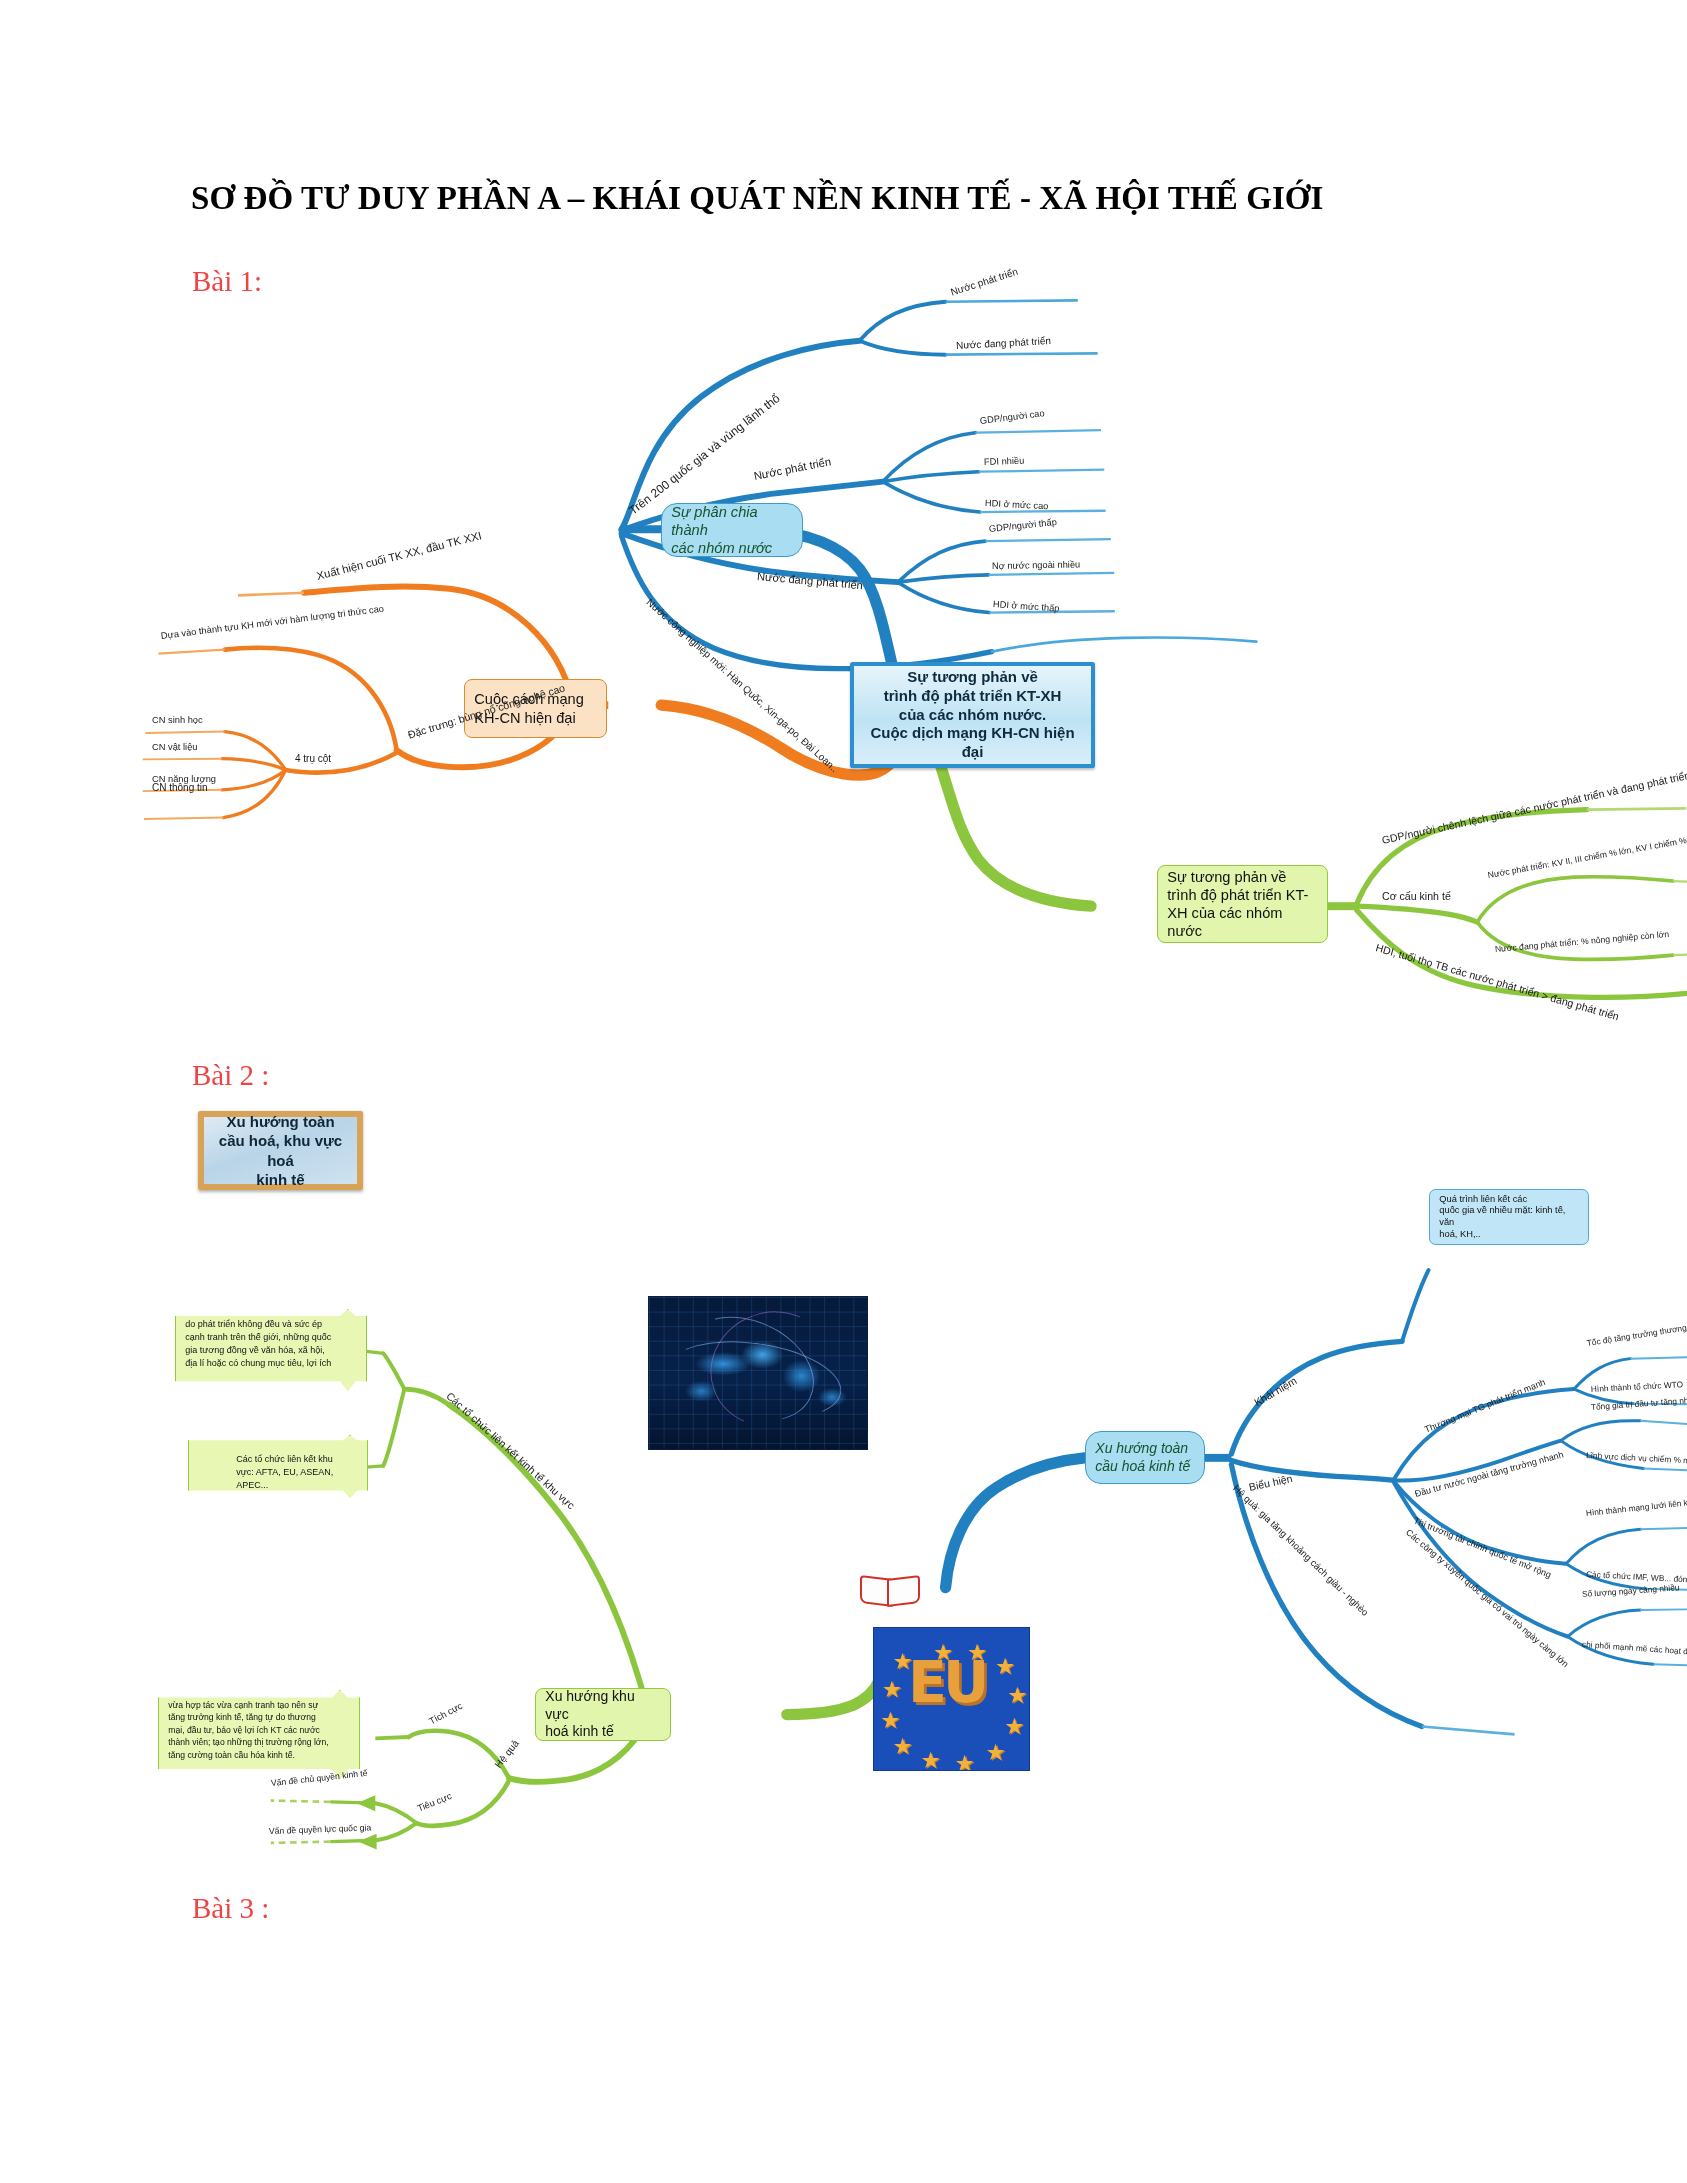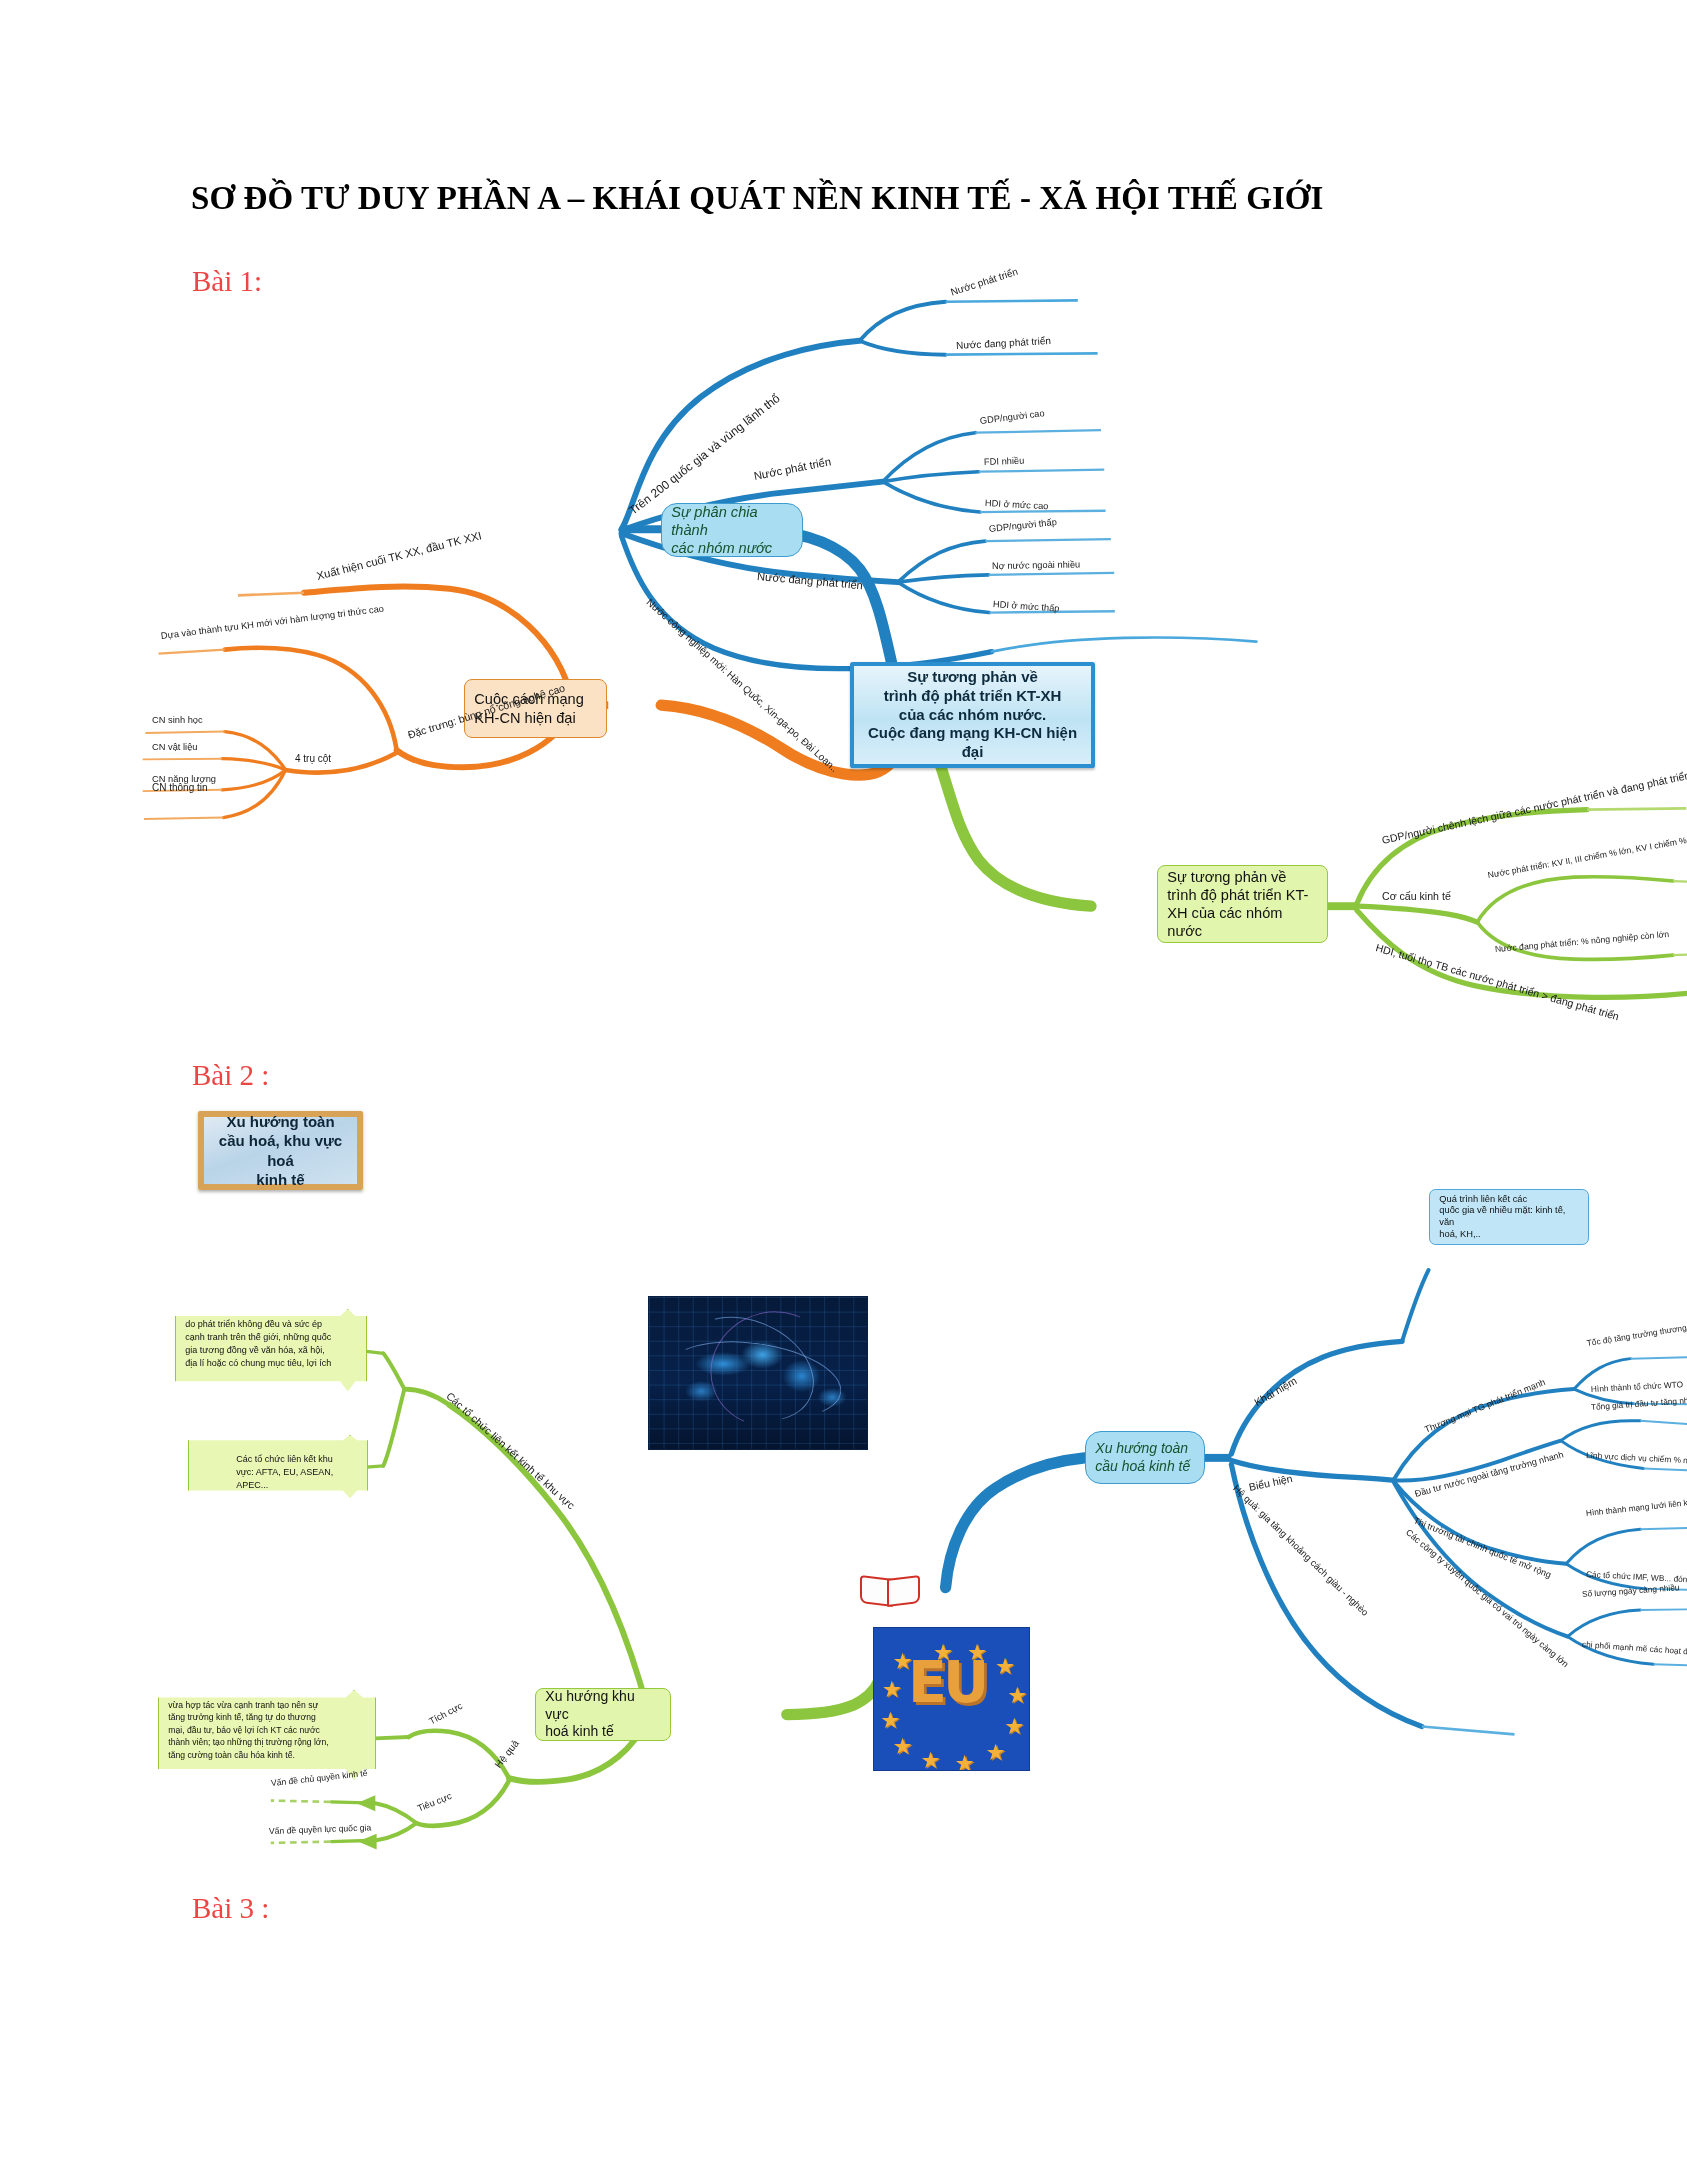--- a/index.html
+++ b/index.html
@@ -149,21 +149,21 @@
 
       <path d="M 1752,906 C 1790,950 1840,1000 1930,1020 C 2040,1044 2180,1040 2270,1030" stroke="#8cc63e" stroke-width="8" fill="none" stroke-linecap="round"></path>
       <path d="M 2270,1030 L 2350,1024" stroke="#b4d96f" stroke-width="4" fill="none"></path>
     </svg>
 
     <div class="node center-blue" id="m1-center" style="left:652px;top:351px;width:245px;height:106px;font-size:15px;">
       <div>
         <div>Sự tương phản về</div>
         <div>trình độ phát triển KT-XH</div>
         <div>của các nhóm nước.</div>
-        <div>Cuộc đang mạng KH-CN hiện đại</div>
+        <div>Cuộc dịch mạng KH-CN hiện đại</div>
       </div>
     </div>
 
     <div class="node blue" style="left:463px;top:192px;width:142px;height:54px;font-size:14.6px;">
       <div>
         <div>Sự phân chia thành</div>
         <div>các nhóm nước</div>
       </div>
     </div>
 
@@ -341,21 +341,21 @@
       <div>địa lí hoặc có chung mục tiêu, lợi ích</div>
     </div>
 
     <div class="starbox right" style="left:-10px;top:324px;width:180px;height:66px;font-size:9px;">
       <div style="padding-top:9.3px;margin-left:38px;">
         <div>Các tổ chức liên kết khu</div>
         <div>vực: AFTA, EU, ASEAN, APEC...</div>
       </div>
     </div>
 
-    <div class="starbox right" style="left:-40px;top:579px;width:218px;height:94px;font-size:8.6px;">
+    <div class="starbox right" style="left:-40px;top:579px;width:202px;height:94px;font-size:8.6px;">
       <div>vừa hợp tác vừa cạnh tranh tạo nên sự</div>
       <div>tăng trưởng kinh tế, tăng tự do thương</div>
       <div>mại, đầu tư, bảo vệ lợi ích KT các nước</div>
       <div>thành viên; tạo những thị trường rộng lớn,</div>
       <div>tăng cường toàn cầu hóa kinh tế.</div>
     </div>
 
     <div class="lbl" style="left:1057px;top:286px;font-size:10.6px;transform:rotate(-30deg);">Khái niệm</div>
     <div class="lbl" style="left:1051px;top:370px;font-size:10.6px;transform:rotate(-12deg);">Biểu hiện</div>
 

